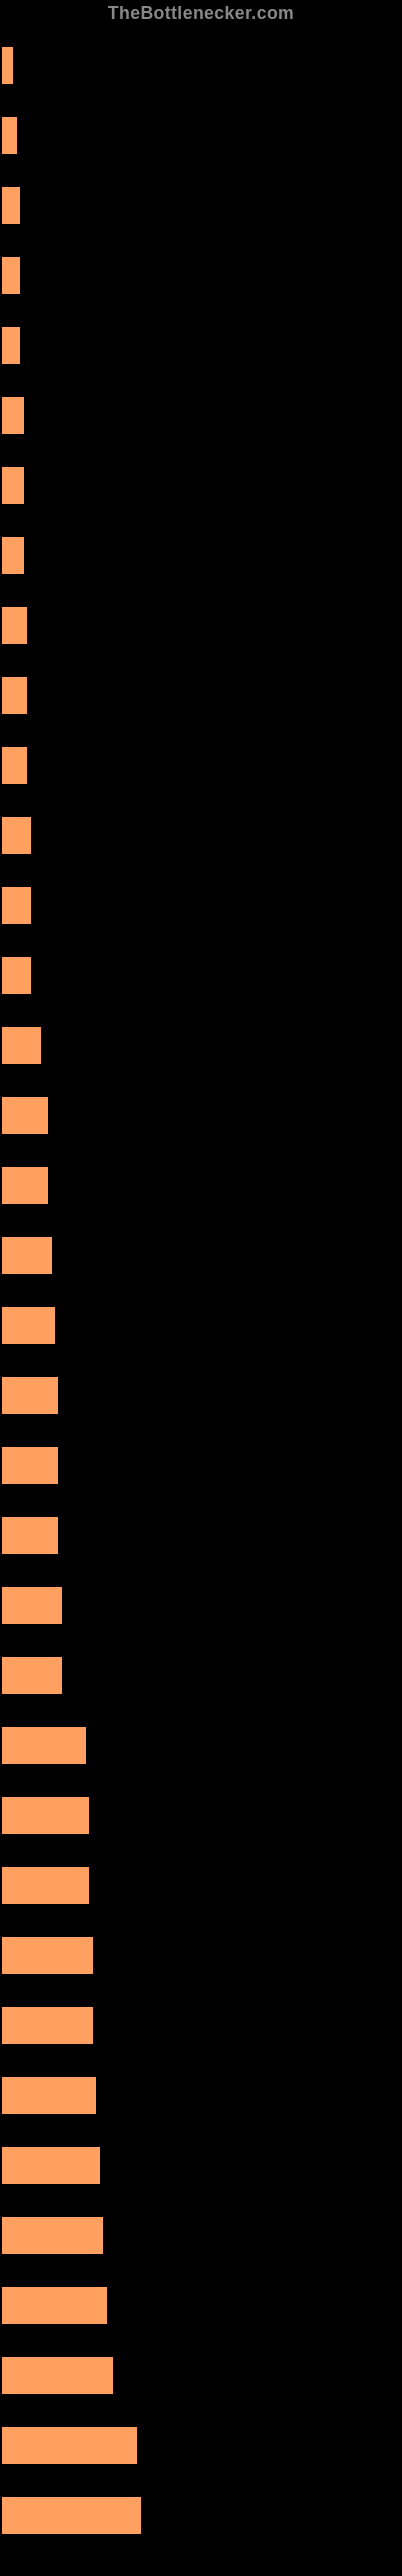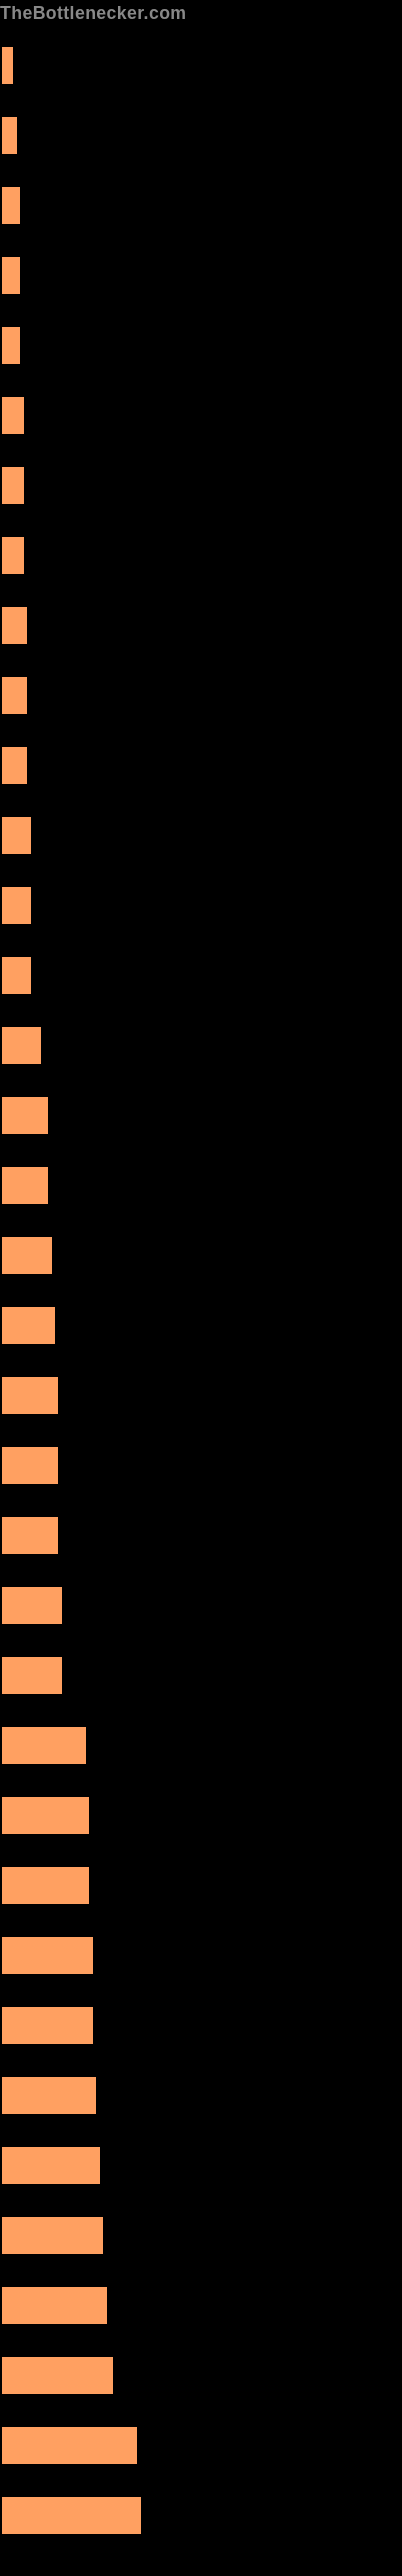--- a/index.html
+++ b/index.html
@@ -8,21 +8,21 @@
   height: 2576px;
   background: #000000;
   font-family: Arial, sans-serif;
   overflow: hidden;
 }
 .watermark {
   position: absolute;
   top: 3.2px;
   left: 0;
   right: 0;
-  text-align: left;
+  text-align: center;
   color: #888888;
   font-size: 17.7px;
   font-weight: bold;
   letter-spacing: 0.4px;
 }
 .chart {
   position: absolute;
   top: 29px;
   left: 0.8px;
   right: 0;

